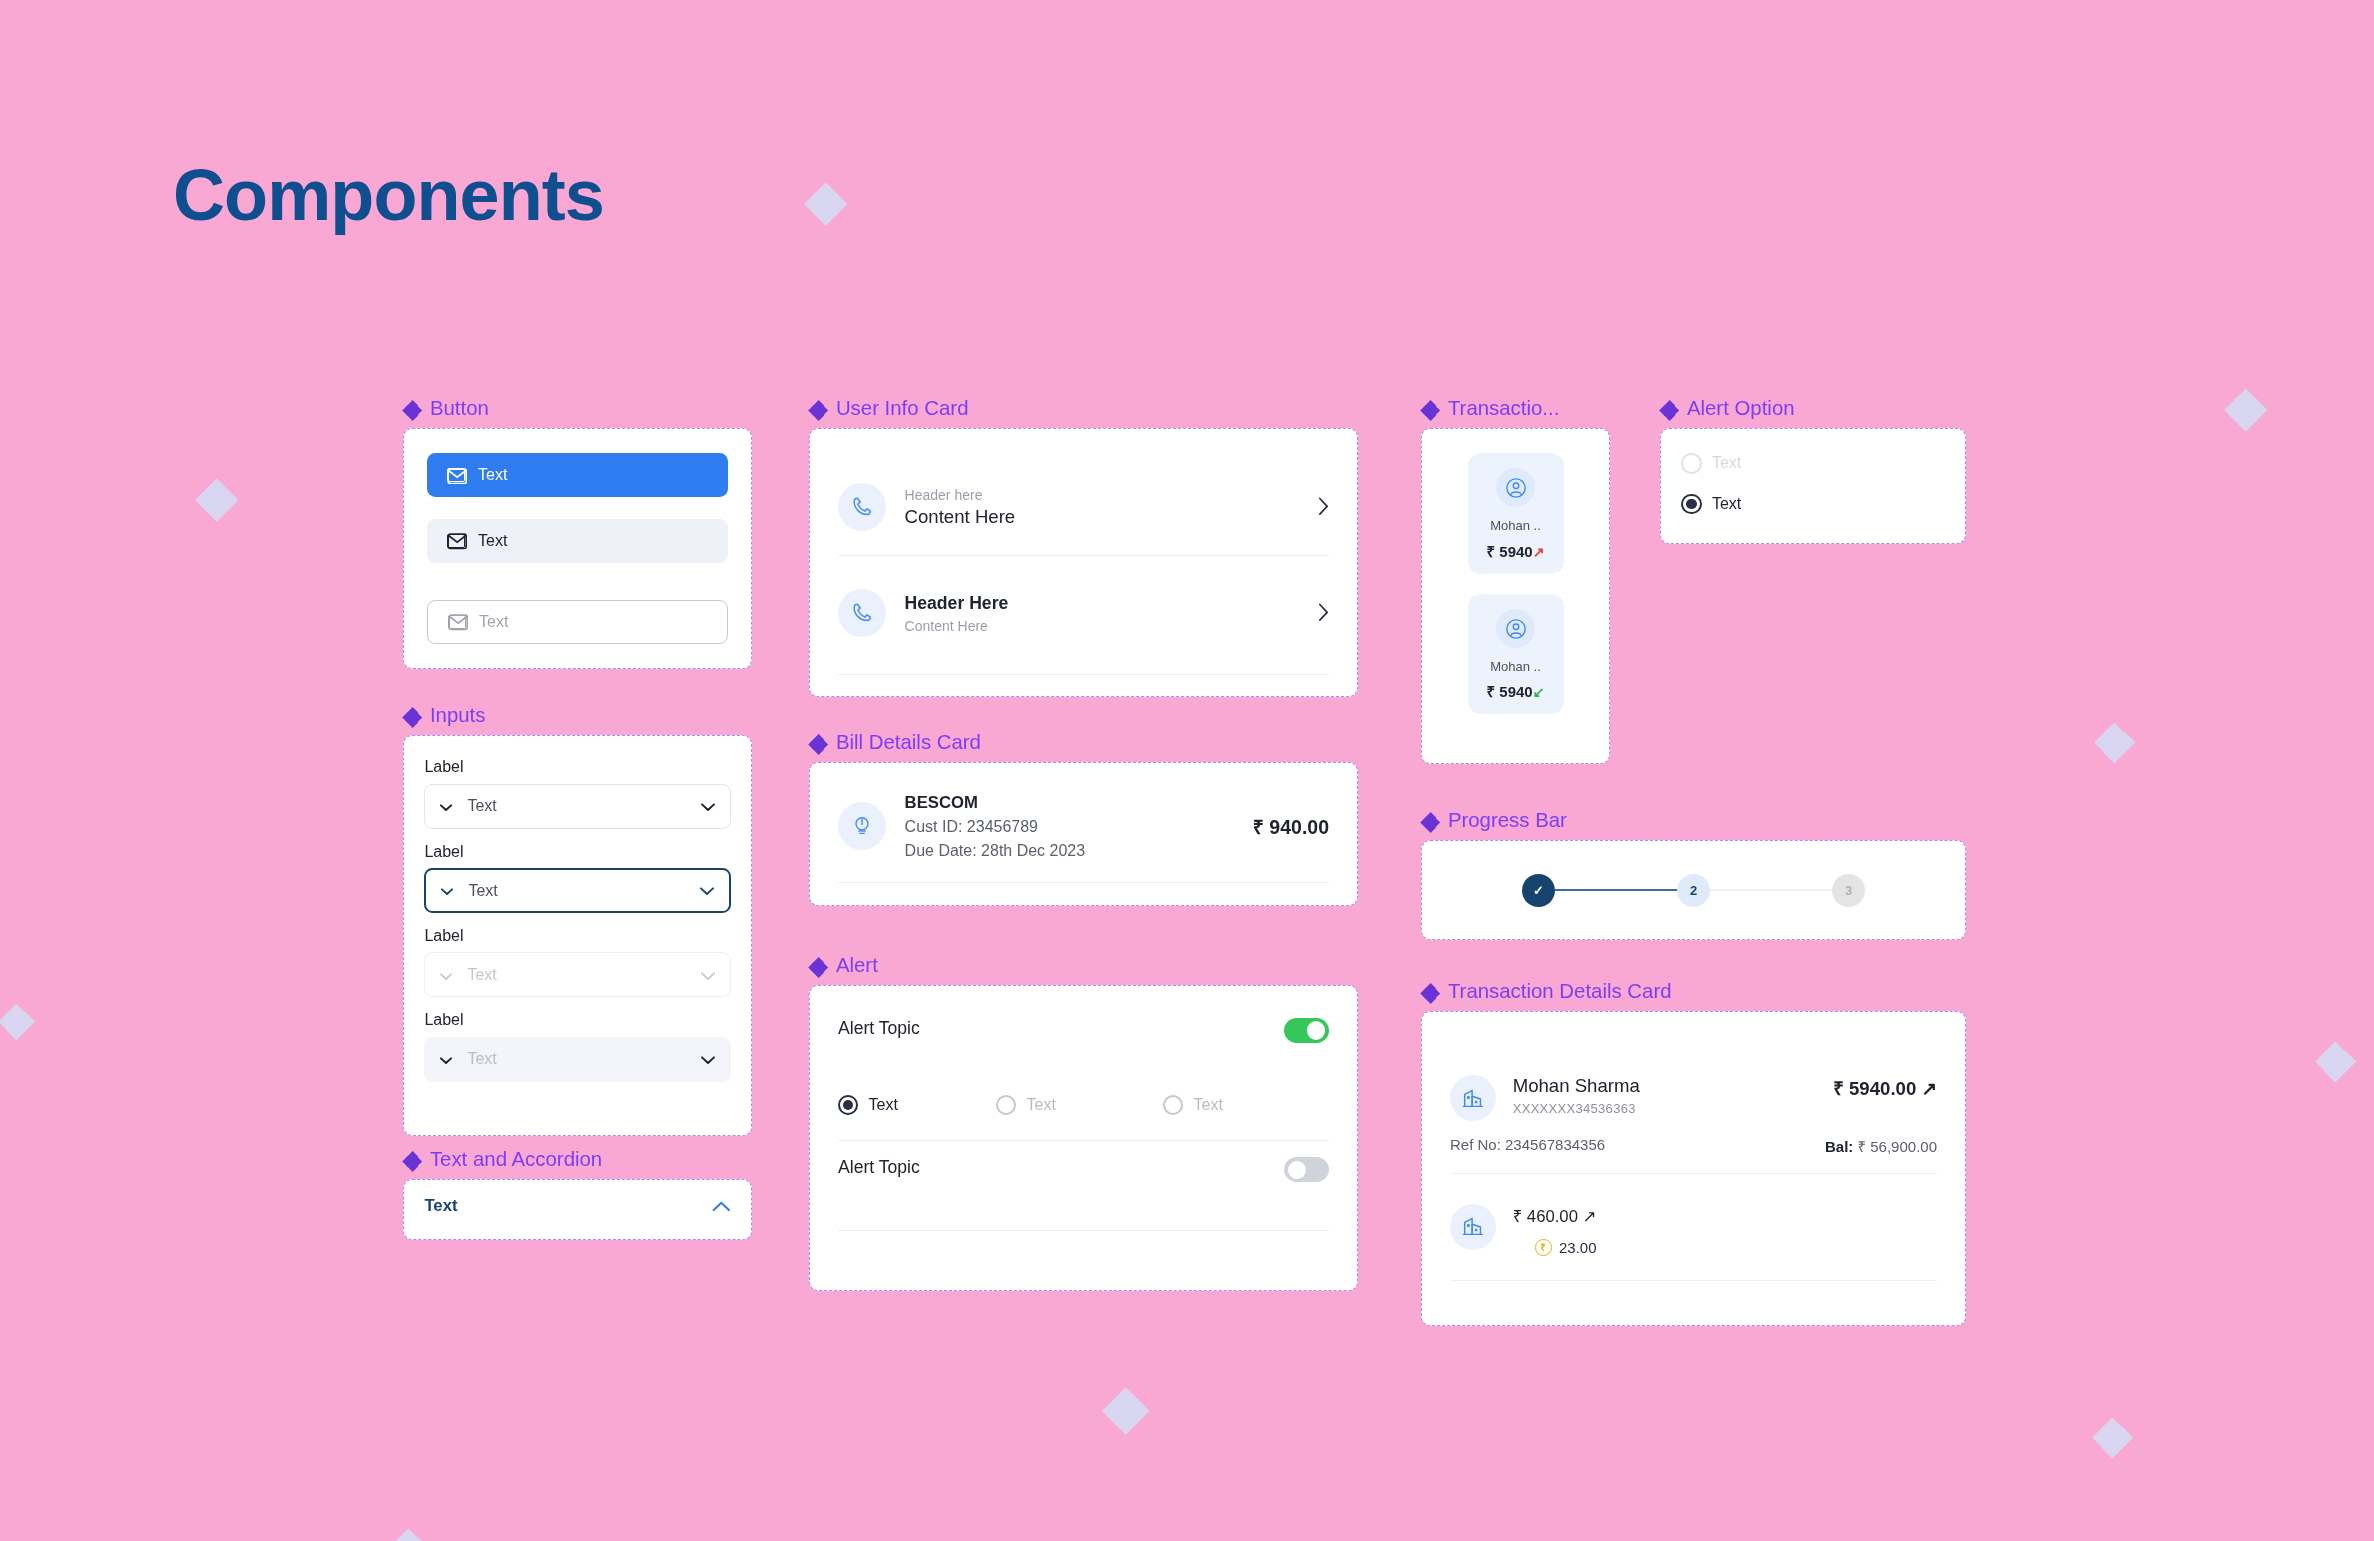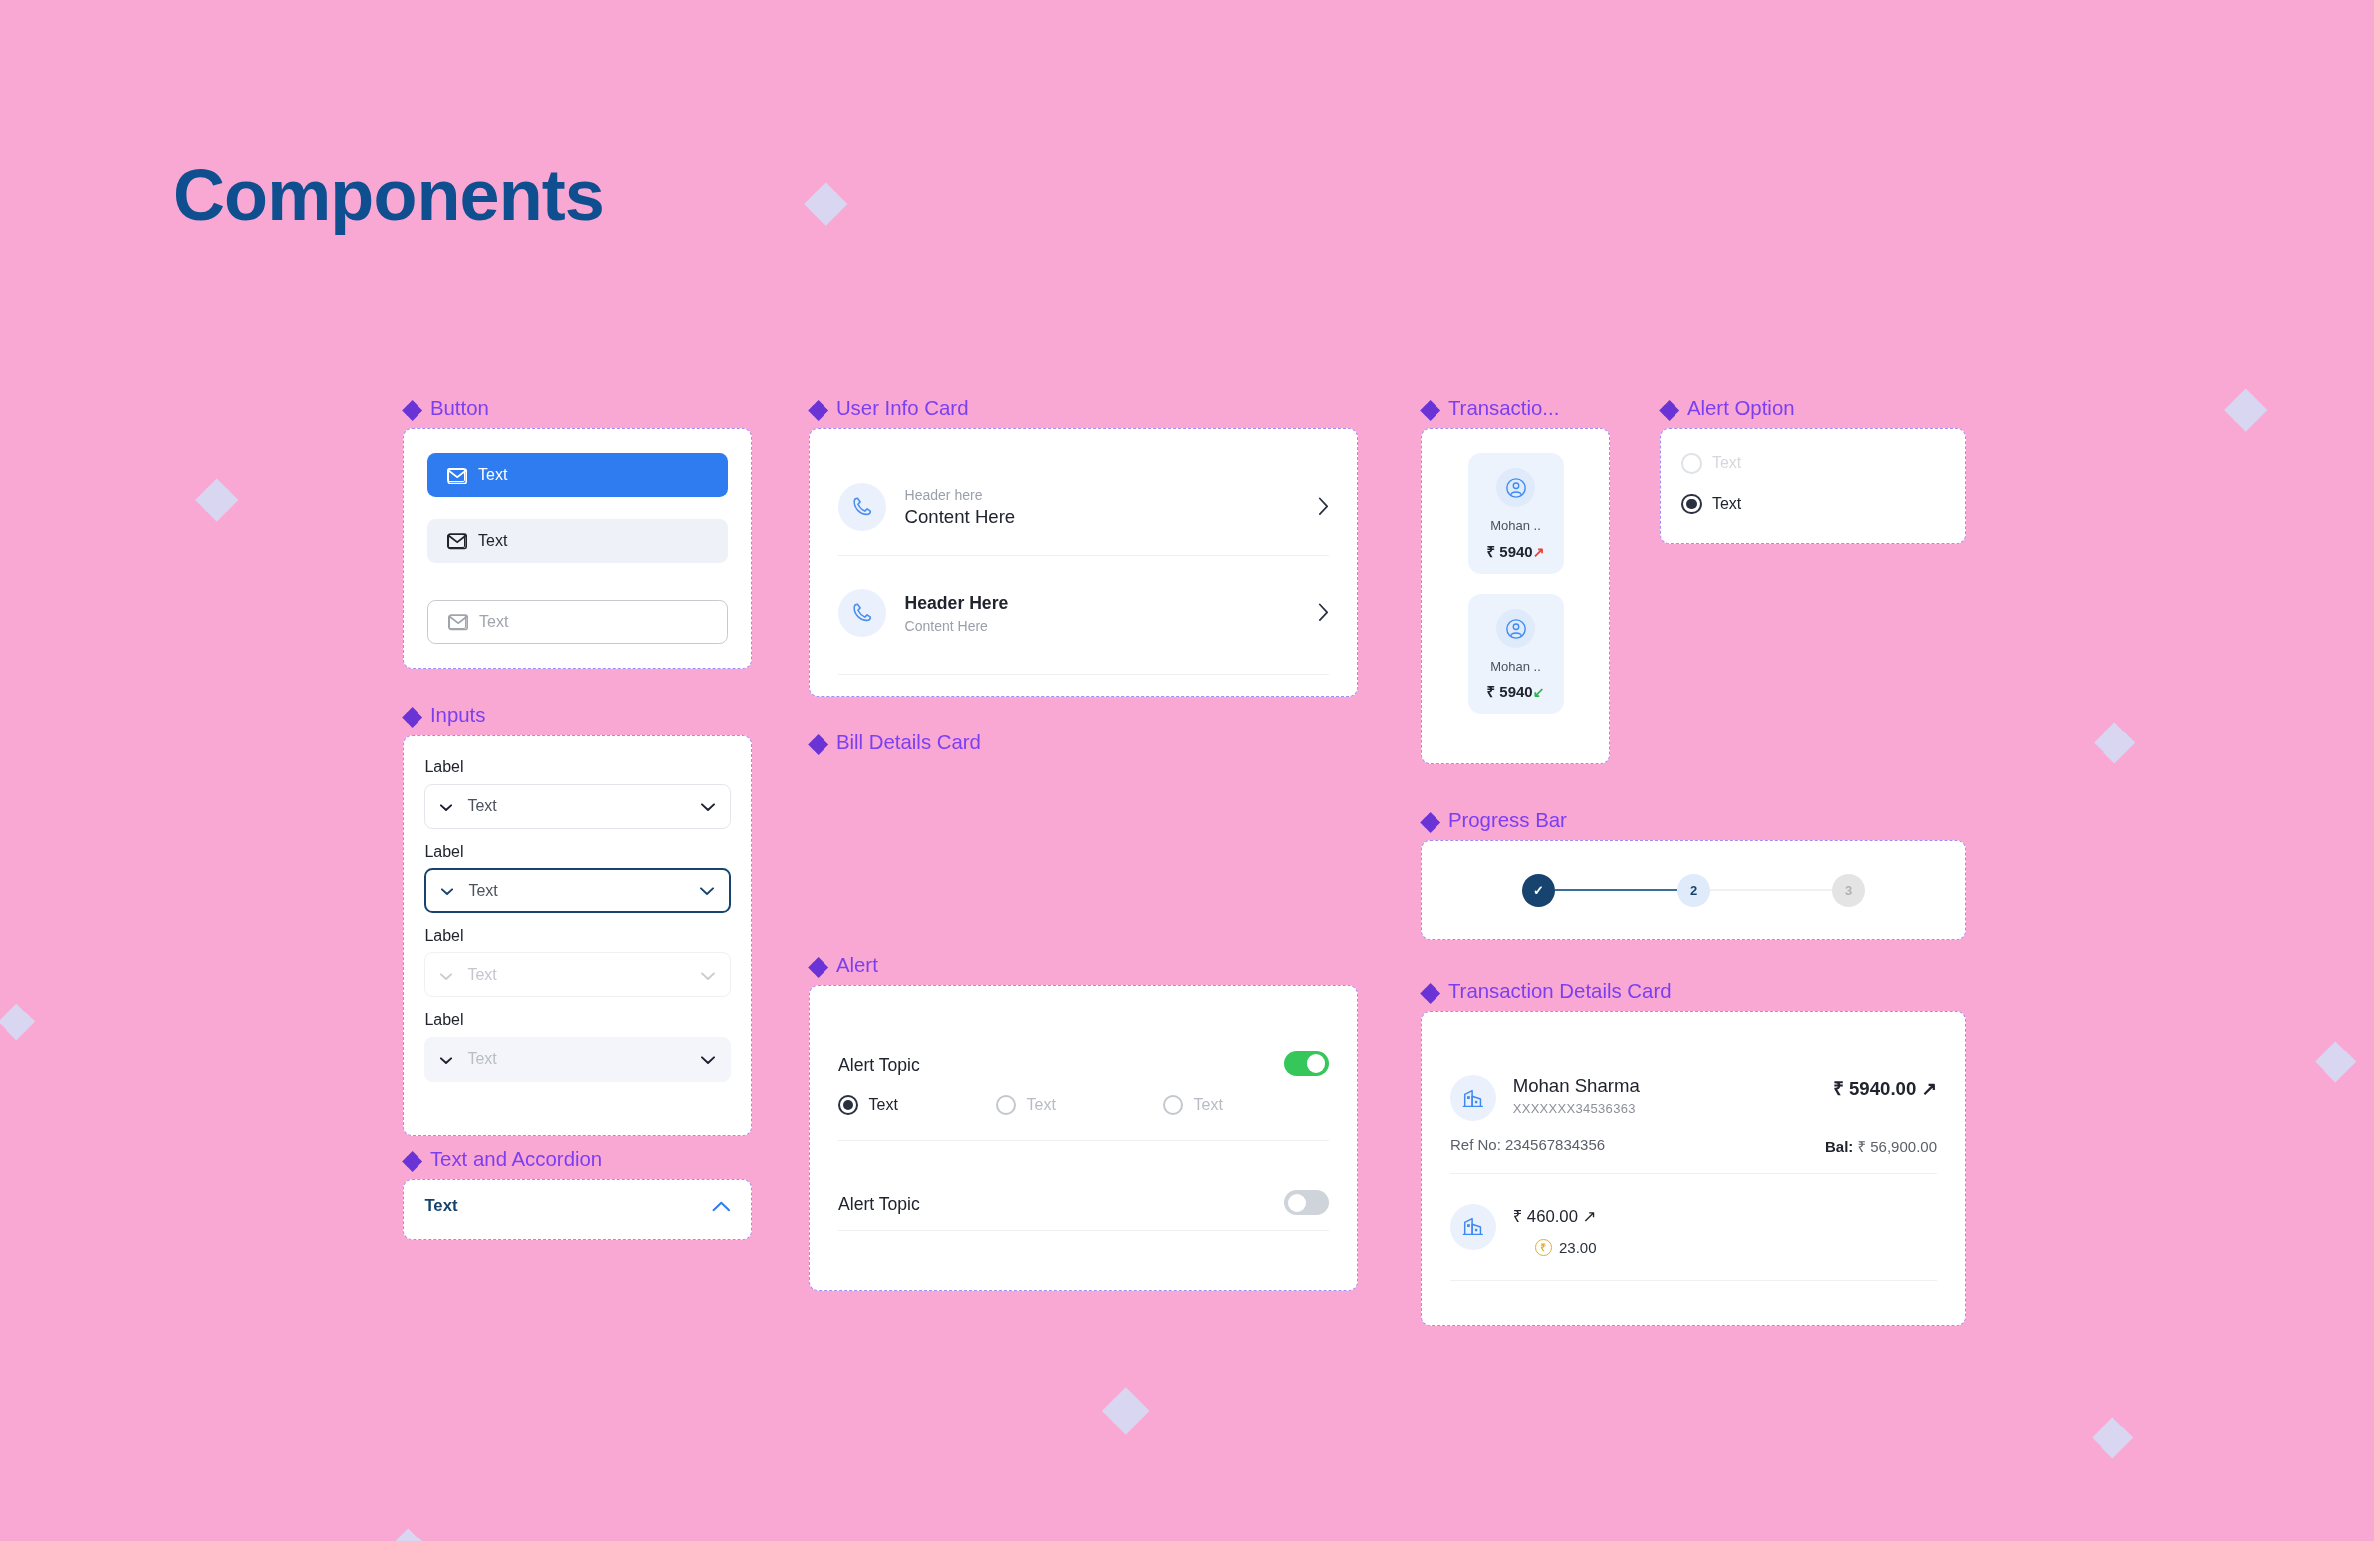--- a/index.html
+++ b/index.html
@@ -110,21 +110,21 @@
   .uic-content-sm { font-size: 14px; color: #9aa0ab; margin-top: 4.6px; }
   .divider { height: 0.9px; background: #eef0f3; margin: 0 28px; }
 
   
   .bill-row { display: flex; align-items: center; gap: 18.6px; padding: 0 28px; height: 111px; }
   .bill-name { font-size: 16.7px; font-weight: 700; color: #20242e; }
   .bill-line { font-size: 16px; color: #5a5f69; margin-top: 5.6px; }
   .bill-amt { font-size: 19.5px; font-weight: 700; color: #20242e; white-space: nowrap; }
 
   
-  .alert-row { display: flex; align-items: flex-end; justify-content: space-between; padding: 0 28px; height: 58px; }
+  .alert-row { display: flex; align-items: flex-start; justify-content: space-between; padding: 0 28px; height: 58px; }
   .alert-topic { font-size: 17.6px; color: #20242e; }
   .toggle { width: 45px; height: 25px; border-radius: 13px; position: relative; flex: none; }
   .toggle.on { background: #35c759; }
   .toggle.off { background: #cfd3da; }
   .toggle .knob { position: absolute; top: 3.2px; width: 18.6px; height: 18.6px; border-radius: 50%; background: #fff; }
   .toggle.on .knob { right: 3.7px; }
   .toggle.off .knob { left: 3.7px; }
   .radio-row { display: flex; align-items: center; padding: 0 28px; height: 58px; }
   .radio-item { display: flex; align-items: center; gap: 10.2px; }
   .radio {
@@ -448,20 +448,37 @@
   <div class="section" style="left:809px;top:731px;width:549px;">
     <div class="sec-head">
       <span class="sec-mark">
           <i class="t"></i>
           <i class="l"></i>
           <i class="r"></i>
           <i class="b"></i>
         </span>
       <span class="sec-title">Bill Details Card</span>
     </div>
+    <div class="dash-box" style="height:144px;padding-top:7.4px;">
+      <div class="bill-row">
+        <span class="icon-circle">
+          <svg width="24" height="24" viewBox="0 0 26 26">
+              <circle cx="13" cy="10.5" r="6.5" fill="none" stroke="#4b8ef0" stroke-width="1.6"></circle>
+              <path d="M9.5 18.5 h7 M10.5 21 h5 M13 5.5 v6" fill="none" stroke="#4b8ef0" stroke-width="1.6" stroke-linecap="round"></path>
+            </svg>
+        </span>
+        <span style="flex:1">
+          <span class="bill-name" style="display:block">BESCOM</span>
+          <span class="bill-line" style="display:block">Cust ID: 23456789</span>
+          <span class="bill-line" style="display:block">Due Date: 28th Dec 2023</span>
+        </span>
+        <span class="bill-amt">₹ 940.00</span>
+      </div>
+      <div class="divider"></div>
+    </div>
   </div>
 
   <div class="section" style="left:809px;top:954px;width:549px;">
     <div class="sec-head">
       <span class="sec-mark">
           <i class="t"></i>
           <i class="l"></i>
           <i class="r"></i>
           <i class="b"></i>
         </span>

